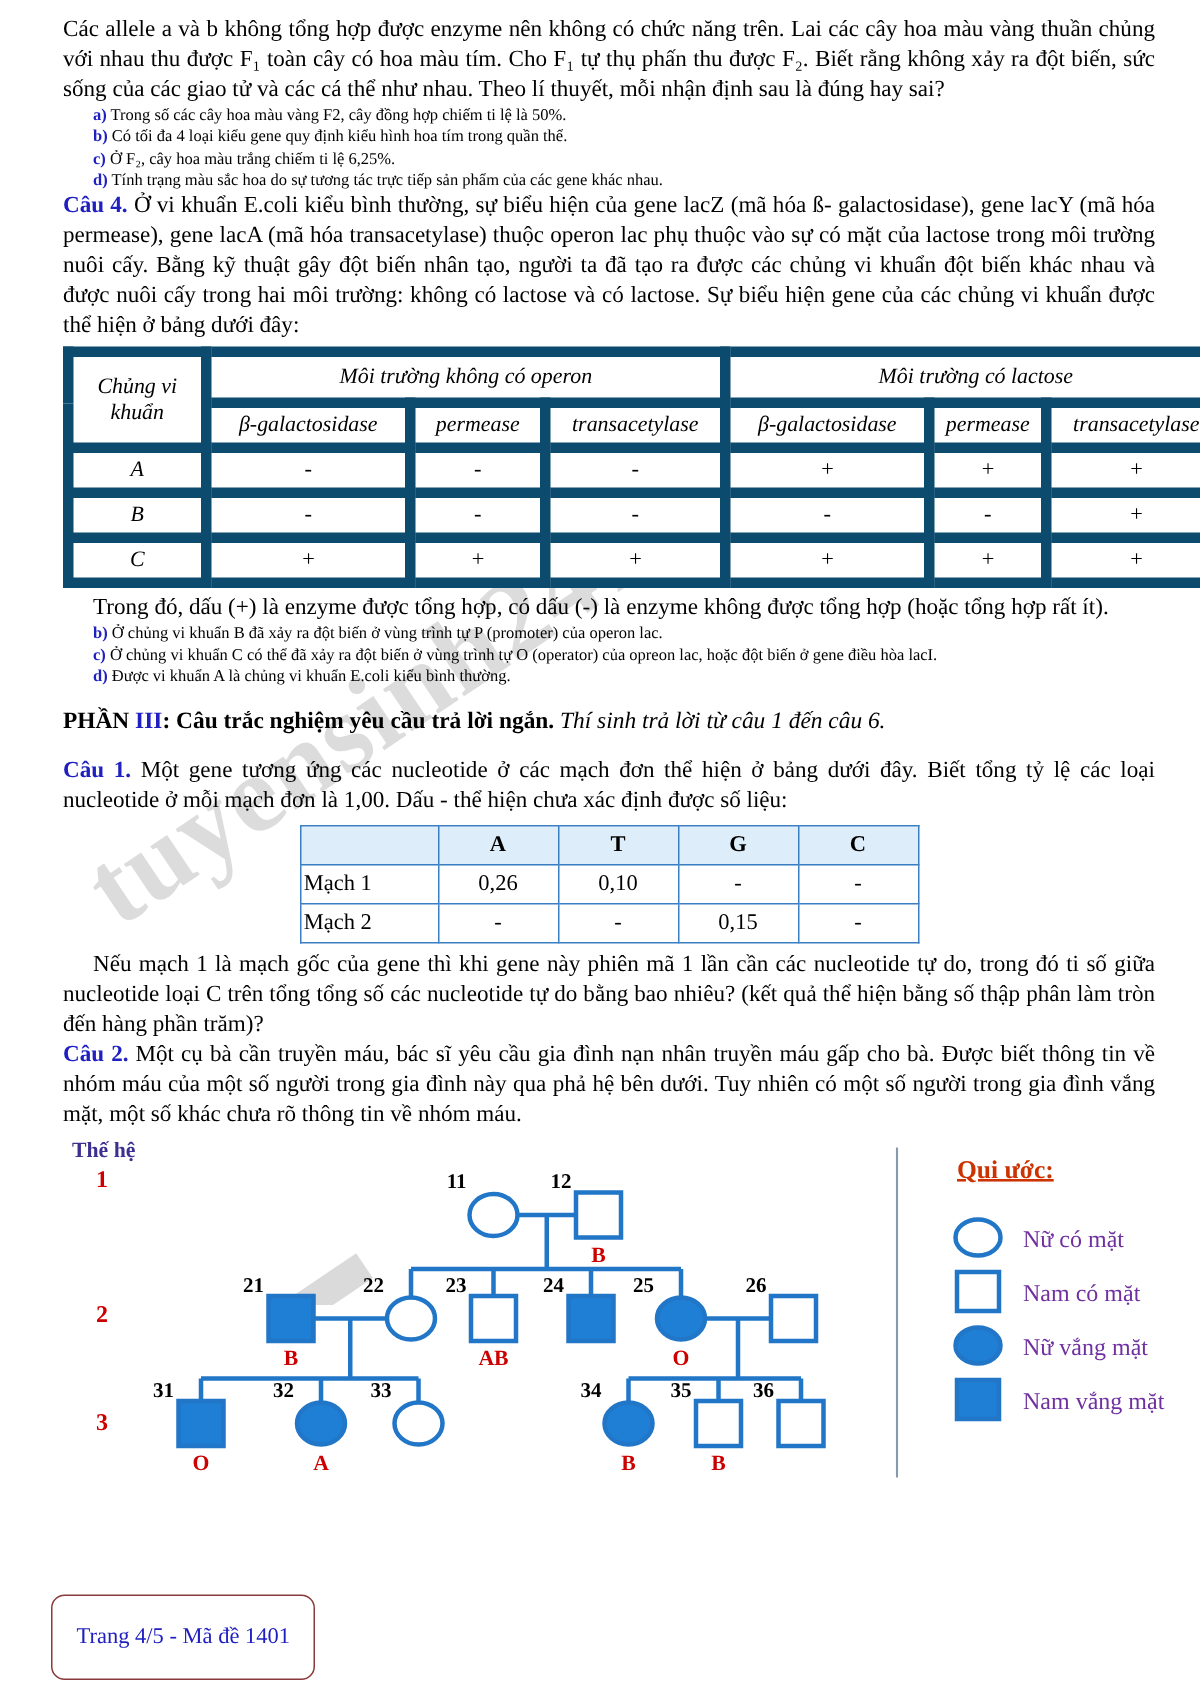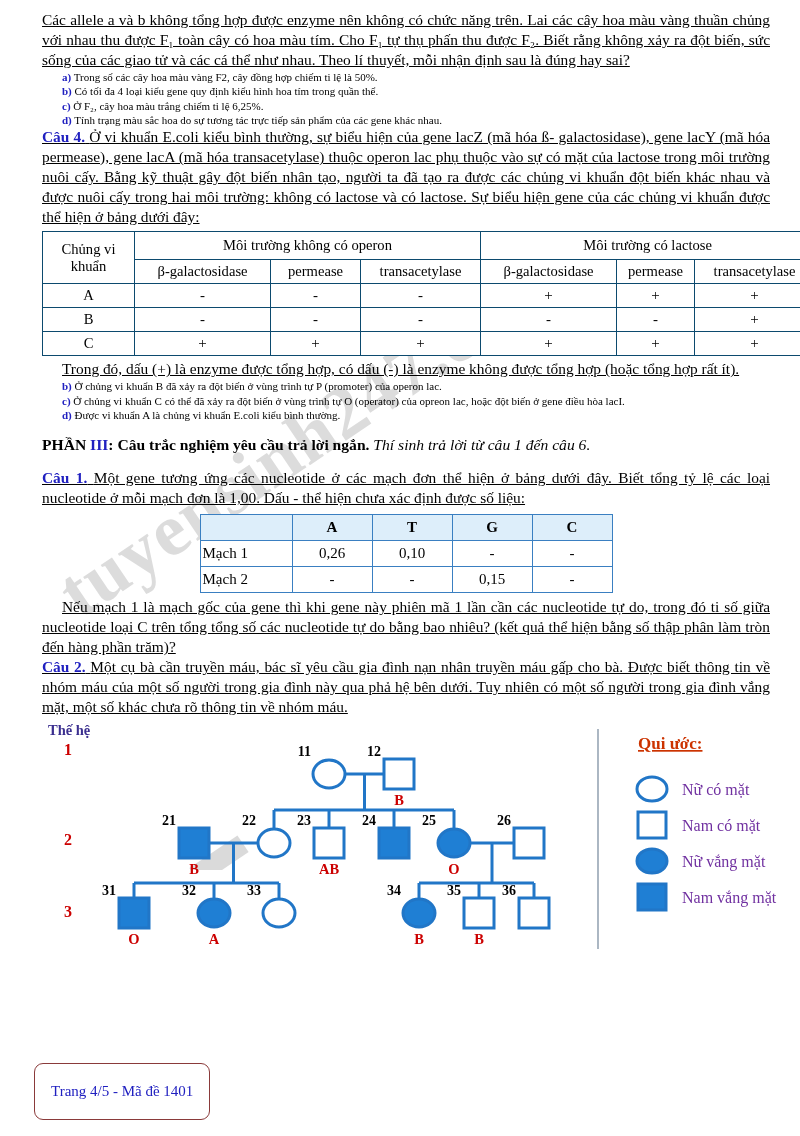--- a/index.html
+++ b/index.html
@@ -44,46 +44,46 @@
   }
 
   
   p.body-text {
     margin: 0 0 0 0;
     font-size: 15.4px;
     line-height: 1.30;
     text-align: justify;
     position: relative;
     z-index: 10;
-    text-decoration: underline;
   }
   .indent { text-indent: 20px; }
   .opt { margin: 0; font-size:11px; line-height:1.30; padding-left: 20px; position:relative; z-index:10;}
   .opt-lab { color:#2020c0; font-weight:700; }
   .blue-bold { color:#2020c0; font-weight:700; }
   .bold { font-weight: 700; }
   .ital { font-style: italic; }
 
   .section-head { margin: 14px 0 0 0; font-size:15.6px; position:relative; z-index:10;}
   .section-head .p3 { color:#2020c0; font-weight:700; }
 
   
   .tbl1-wrap { margin: 4px 0 0 0; position:relative; z-index:10; }
   table.t1 {
     border-collapse: collapse;
     width: 716px;
     font-size: 14.6px;
     table-layout: fixed;
   }
   table.t1 td, table.t1 th {
-    border: 1px solid #0c4a6e;
+    border: 7px solid #0c4a6e;
     text-align: center;
     font-weight: 400;
     padding: 3px 2px;
     background: #fff;
+    font-style: italic;
   }
   table.t1 .hdr-top td { padding: 5px 2px; }
   table.t1 .rowlab { }
   table.t1 .sign { font-size: 15px; }
 
   
   .tbl2-wrap { display:flex; justify-content:center; margin: 6px 0 4px 0; position:relative; z-index:10;}
   table.t2 {
     border-collapse: collapse;
     width: 412px;

